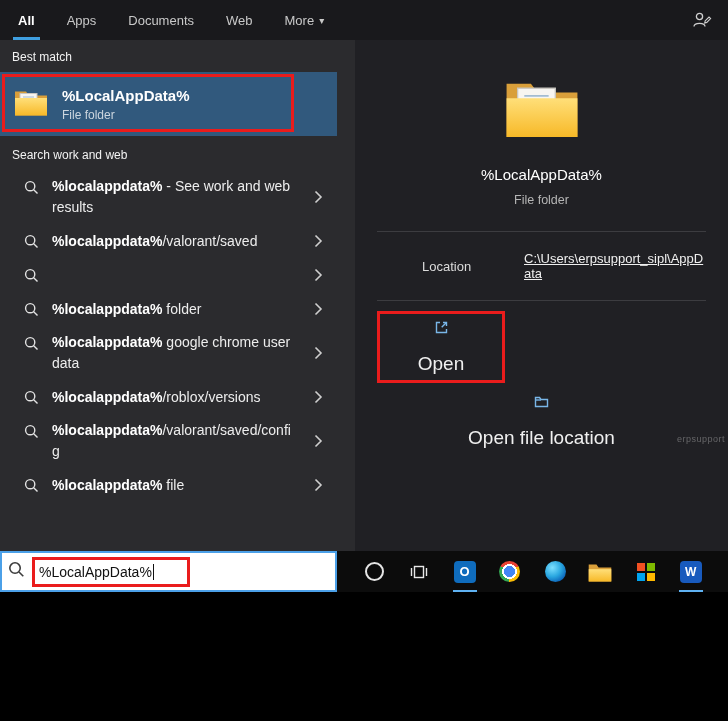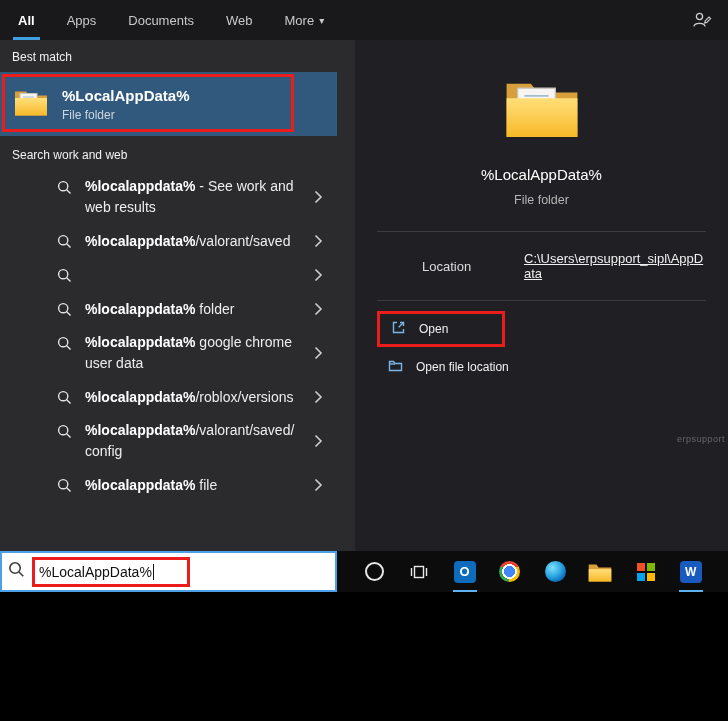--- a/index.html
+++ b/index.html
@@ -28,41 +28,41 @@
   .section-h { font-size:12px; color:#f2f2f2; padding:12px 12px 8px; }
   .section-h.first { padding-top:10px; }
 
   .best { position:relative; height:64px; background:#31597d; display:flex;
           align-items:center; gap:14px; padding:0 14px; cursor:default; }
   .bm-red { position:absolute; left:2px; top:2px; width:292px; height:58px;
             border:3px solid #ea1c1c; pointer-events:none; }
   .bm-title { font-size:15px; font-weight:bold; color:#fff; }
   .bm-sub { font-size:12px; color:#ccd6df; margin-top:4px; }
 
-  .srow { display:flex; align-items:center; gap:13px; padding:6px 8px 6px 14px; cursor:default;margin-left:43px; }
+  .srow { display:flex; align-items:center; gap:13px; padding:6px 8px 6px 24px; cursor:default; }
   .srow .sicon { flex:none; display:flex; }
   .srow.two { align-items:flex-start; }
   .srow.two .sicon { margin-top:4px; }
   .stext { flex:1; max-width:250px; font-size:14px; color:#ededed; line-height:21px;
            overflow-wrap:anywhere; }
   .stext b { color:#fff; }
   .chev { margin-left:auto; align-self:center; display:flex; padding:4px 6px; cursor:pointer; }
 
   
   .r-title { margin-top:24px; font-size:15px; color:#fff; }
   .r-sub { margin-top:10px; font-size:12.5px; color:#b5b5b5; }
   .divider { width:calc(100% - 44px); height:1px; background:#3c3c40; }
   .div1 { margin-top:24px; }
   .loc-row { width:calc(100% - 44px); display:flex; align-items:center; padding:19px 0 19px 18px; }
   .loc-label { width:102px; font-size:13px; color:#dcdcdc; flex:none;margin-left:27px; }
   .loc-value { font-size:13px; color:#efefef; text-decoration:underline; cursor:pointer;
                overflow-wrap:anywhere; }
   .actions { width:calc(100% - 44px); padding-top:10px; align-self:center; }
-  .action { display:flex; align-items:center; gap:12px; padding:7px 10px; font-size:12px;
-            color:#f0f0f0; cursor:pointer; }
+  .action { display:flex; align-items:center; gap:12px; padding:7px 10px; font-size:19px;
+            color:#f0f0f0; cursor:pointer;flex-direction:column; }
   .action.red-border { border:3px solid #ea1c1c; width:128px; padding:5px 10px; margin-bottom:3px; }
   .watermark { position:absolute; right:3px; top:394px; font-size:9px; color:#cfcfcf;
                opacity:.38; letter-spacing:.5px; }
 
   
   .taskbar { position:absolute; bottom:0; left:0; right:0; height:41px; background:#0c0c0c;
              display:flex; }
   .searchbox { width:337px; flex:none; background:#fff; border:2px solid #4ba0e8;
                display:flex; align-items:center; gap:7px; padding:0 6px; }
   .red-inline { display:inline-flex; align-items:center; min-width:158px; height:30px;

